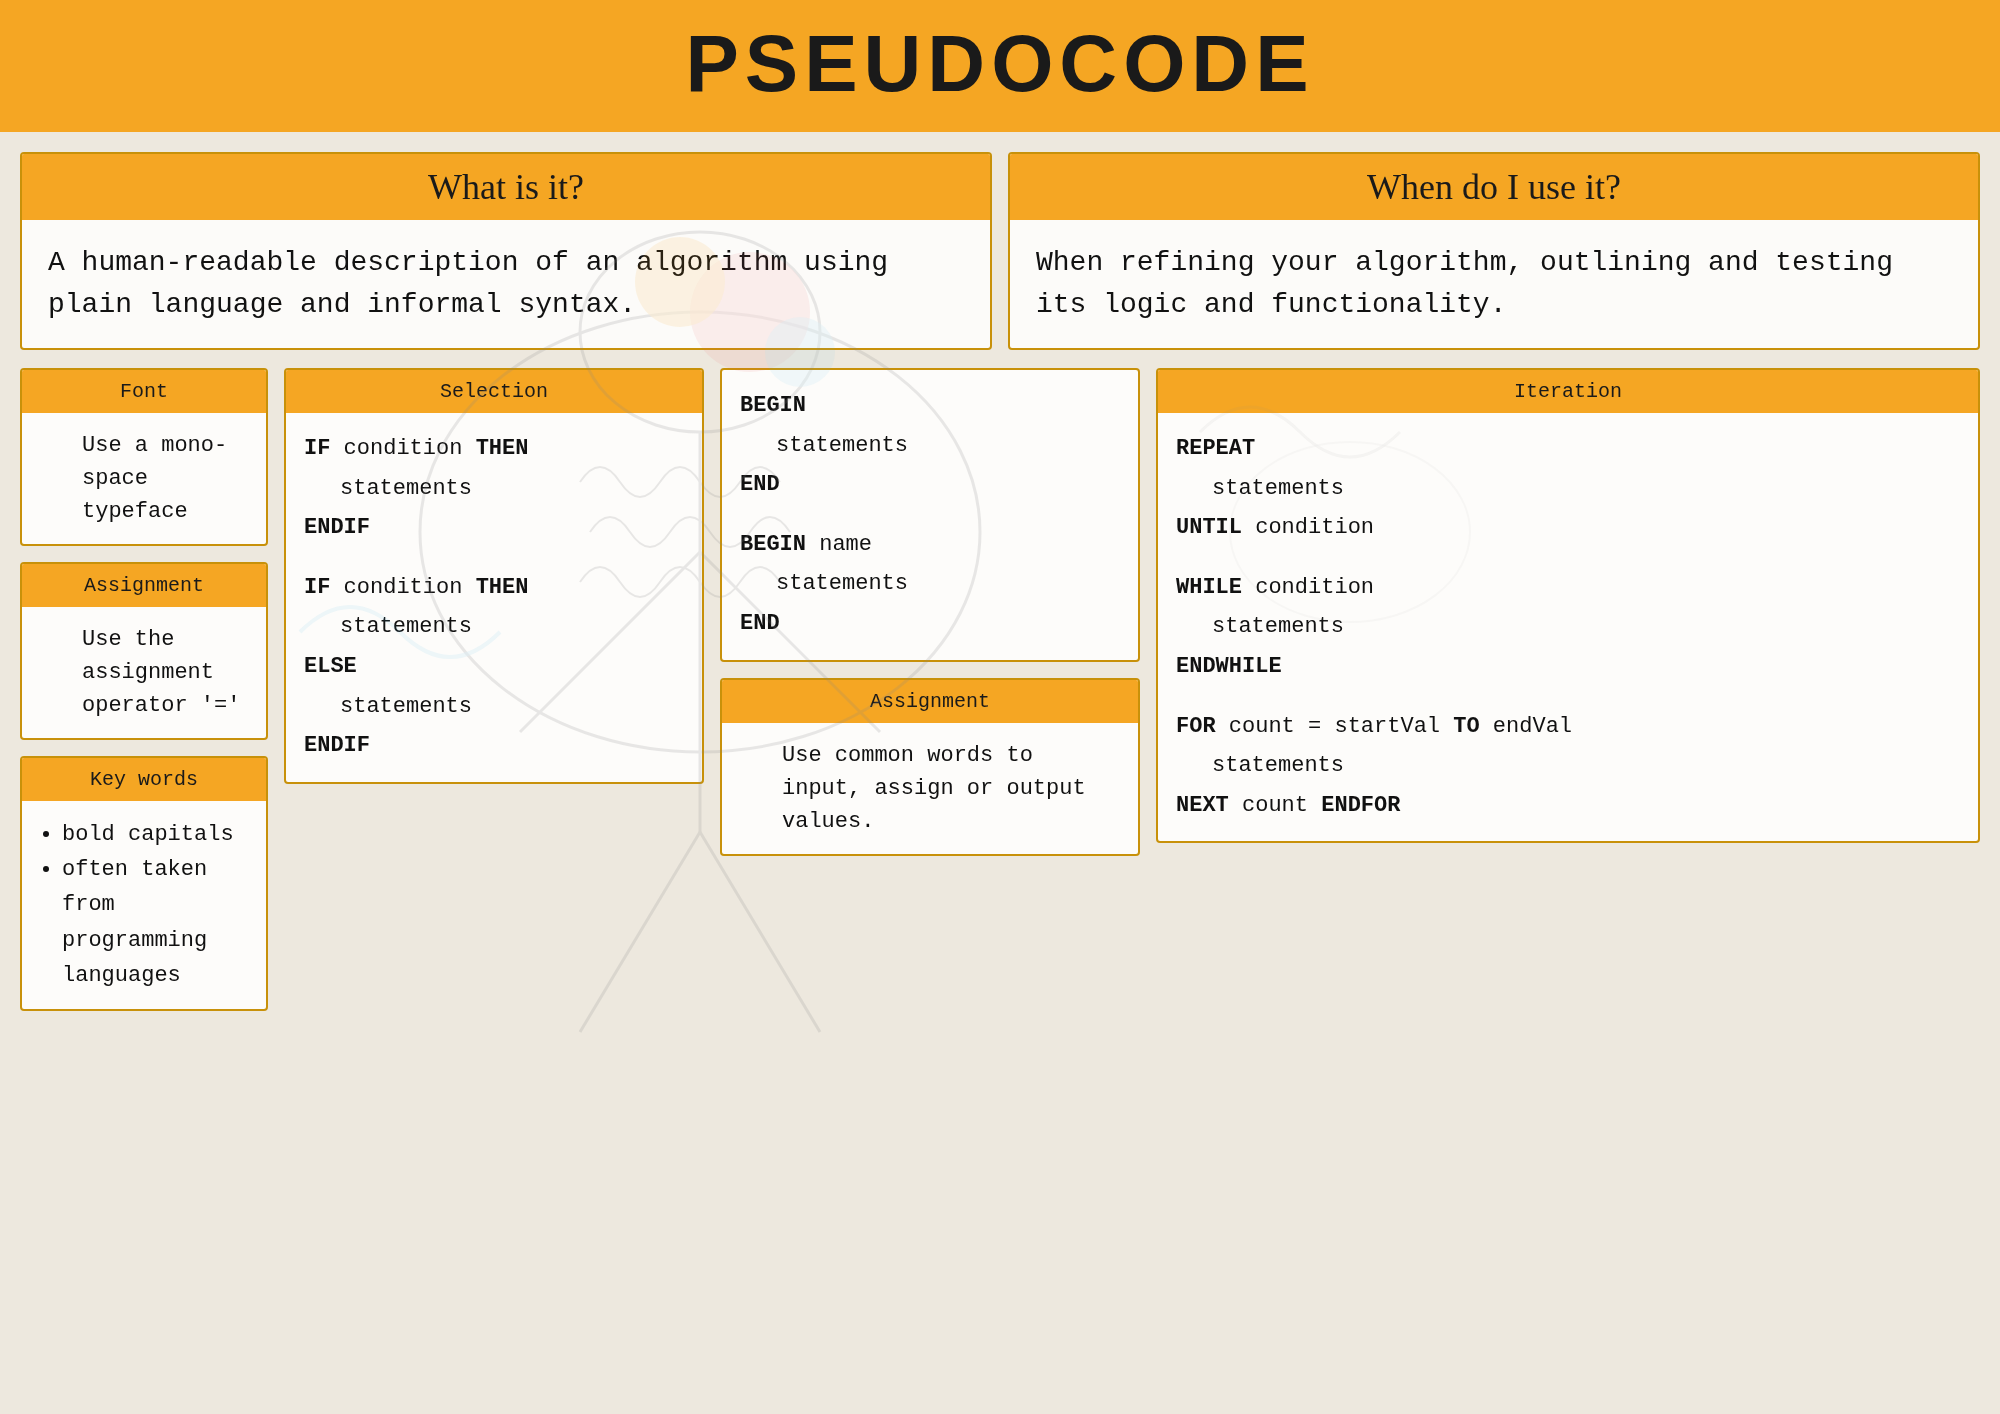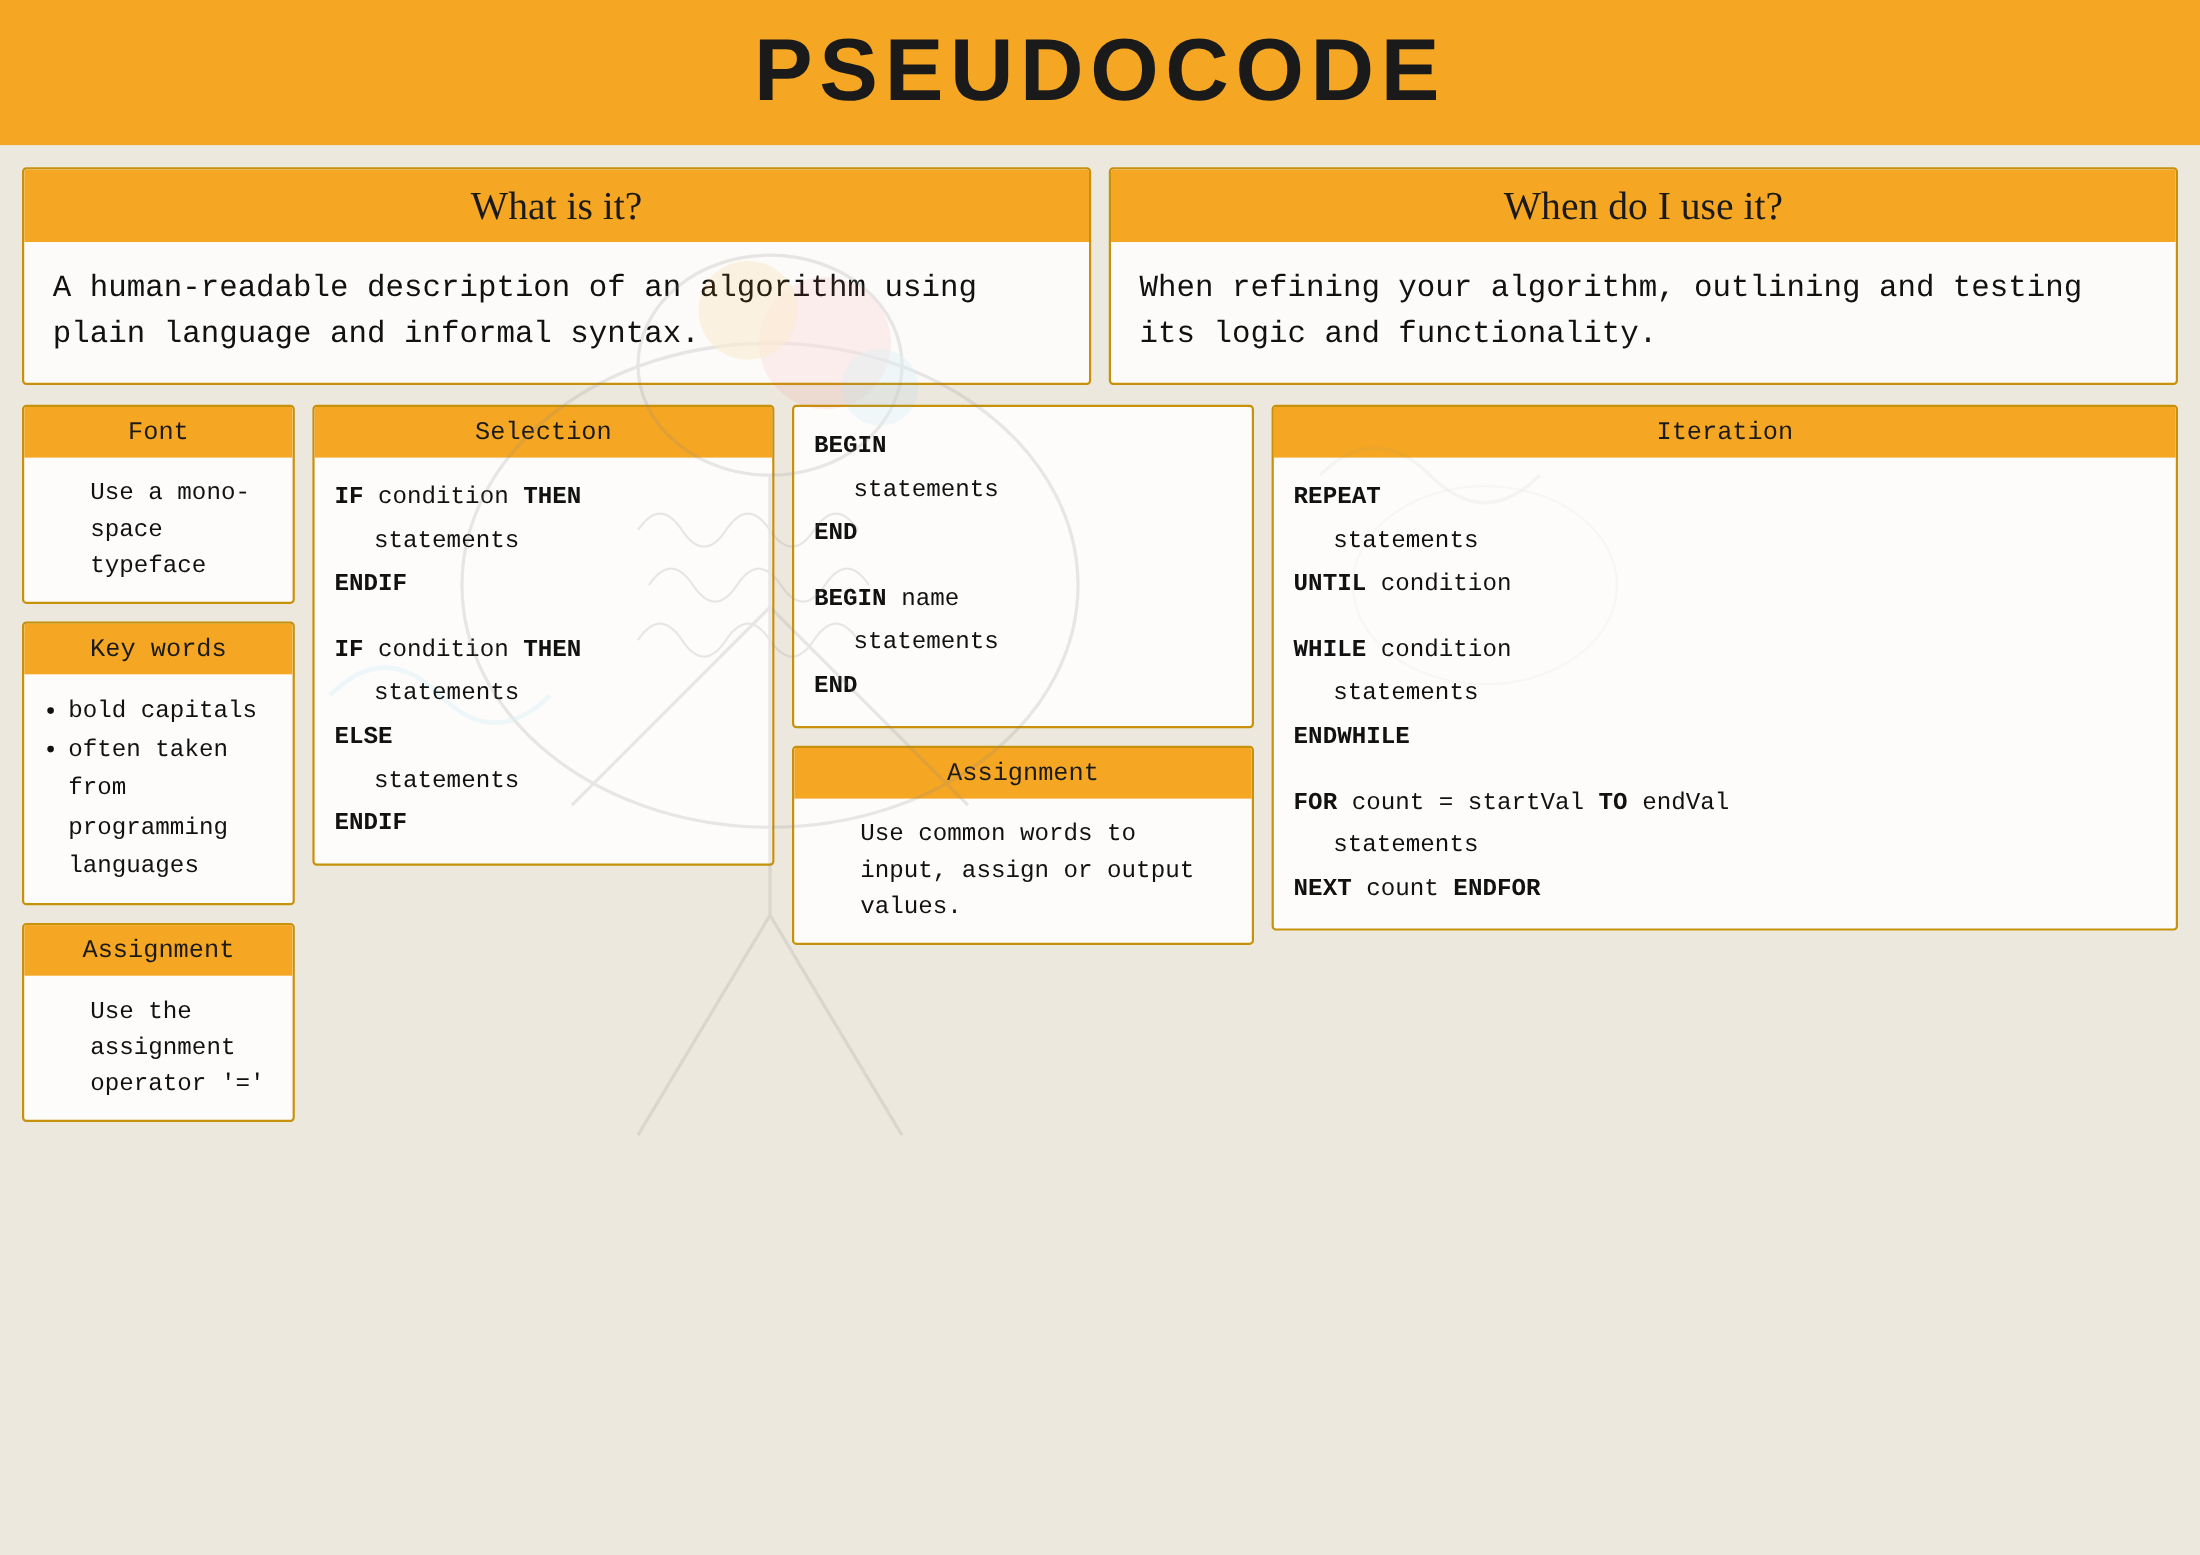--- a/index.html
+++ b/index.html
@@ -124,21 +124,21 @@
     }
 
     .panel-header {
       background: #f5a623;
       text-align: center;
       padding: 10px 8px;
     }
 
     .panel-header h3 {
       font-family: 'Courier New', Courier, monospace;
-      font-size: 23px;
+      font-size: 20px;
       font-weight: normal;
       color: #1a1a1a;
     }
 
     .panel-body {
       padding: 16px 18px;
     }
 
     .panel-body p {
       font-size: 22px;
@@ -251,39 +251,39 @@
         <div class="panel-header">
           <h3>Font</h3>
         </div>
         <div class="panel-body">
           <p>Use a mono-space typeface</p>
         </div>
       </div>
 
       <div class="panel">
         <div class="panel-header">
+          <h3>Assignment</h3>
+        </div>
+        <div class="panel-body">
+          <p>Use the assignment operator '='</p>
+        </div>
+      </div>
+
+      <div class="panel">
+        <div class="panel-header">
           <h3>Key words</h3>
         </div>
         <div class="panel-body">
           <ul class="kw-list">
             <li>bold capitals</li>
             <li>often taken from programming languages</li>
           </ul>
         </div>
       </div>
 
-      <div class="panel">
-        <div class="panel-header">
-          <h3>Assignment</h3>
-        </div>
-        <div class="panel-body">
-          <p>Use the assignment operator '='</p>
-        </div>
-      </div>
-
     </div>
 
     <div class="col-ml">
       <div class="panel">
         <div class="panel-header">
           <h3>Selection</h3>
         </div>
         <div class="code-block">
           <div class="code-section">
             <span><span class="kw">IF</span> condition <span class="kw">THEN</span></span>

